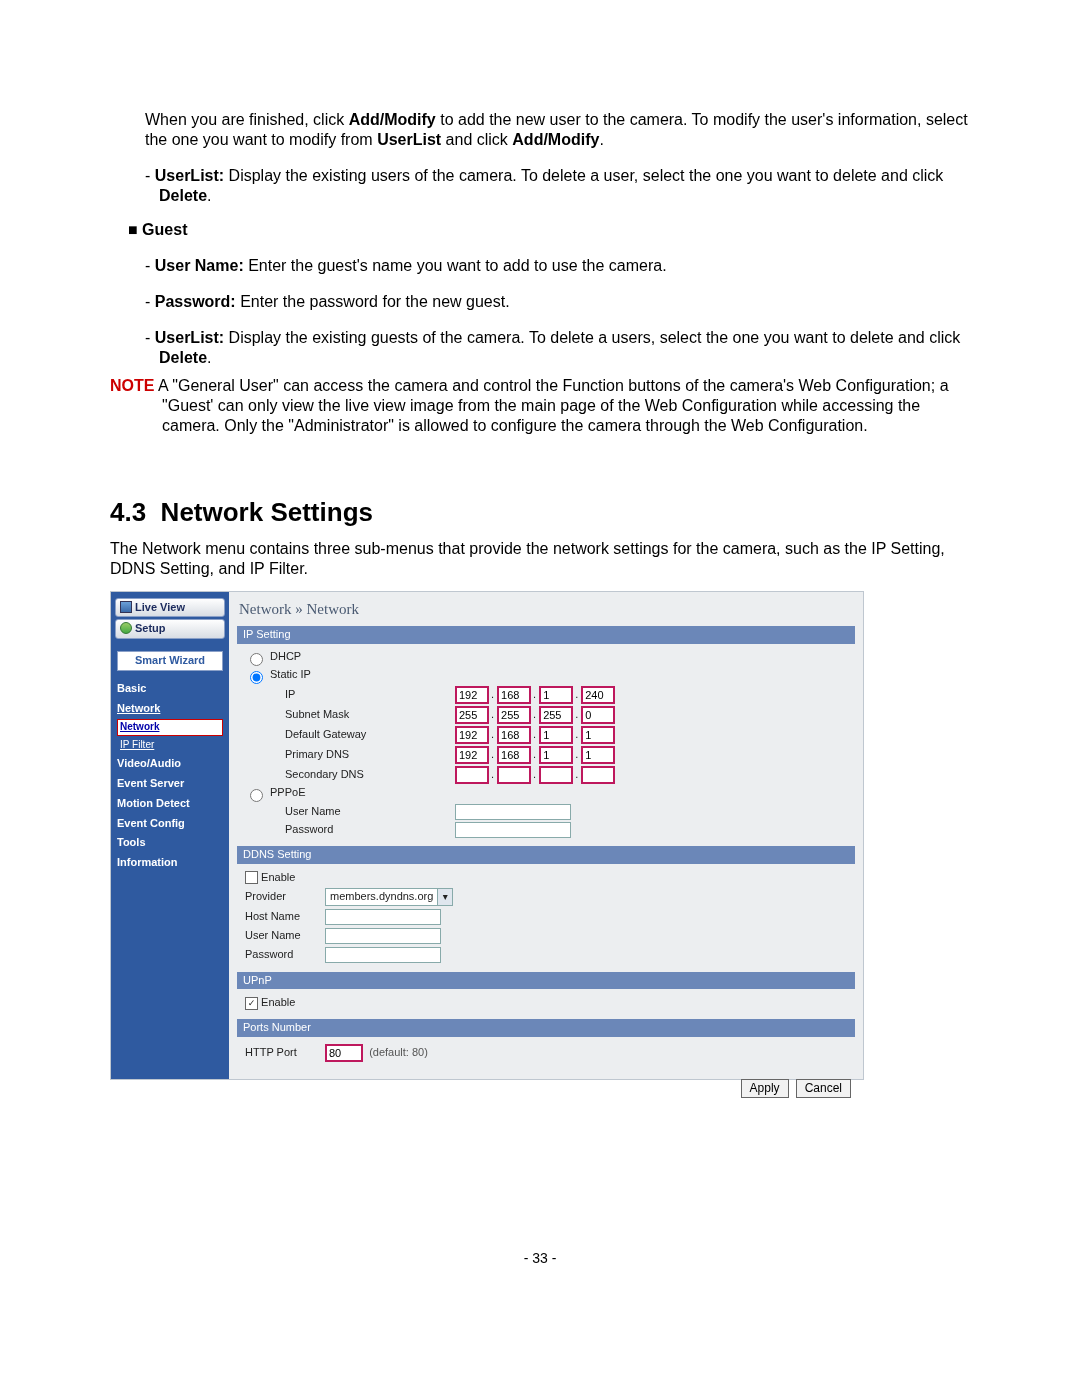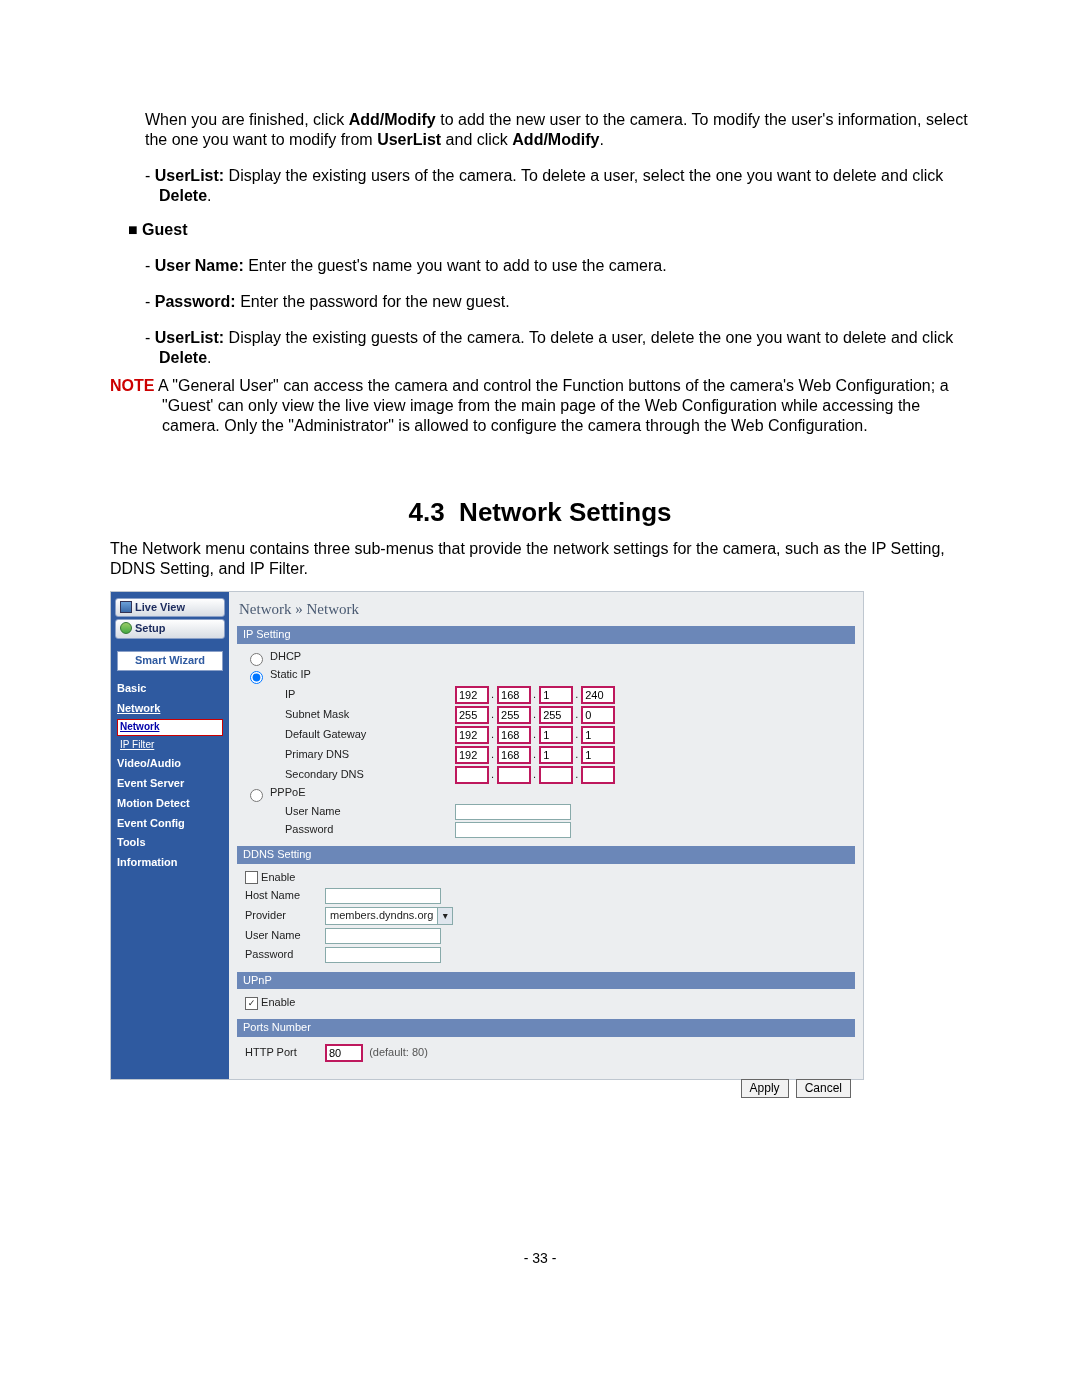--- a/index.html
+++ b/index.html
@@ -14,21 +14,21 @@
     padding: 110px 110px 40px 110px;
     font-size: 16px;
     line-height: 1.25;
   }
   .indent-1 { padding-left: 35px; }
   .dash-item { padding-left: 14px; text-indent: -14px; margin-bottom: 6px; }
   .bullet-head { padding-left: 0; margin: 14px 0 6px 0; font-weight: bold; }
   .bullet-head::before { content: "■ "; }
   .note-word { color: #c00; font-weight: bold; }
   .note-para { padding-left: 52px; text-indent: -52px; margin-top: 8px; }
-  h2.section { font-size: 26px; font-weight: bold; margin: 60px 0 10px 0; text-align: center; }
+  h2.section { font-size: 26px; font-weight: bold; margin: 60px 0 10px 0; }
   .page-num { text-align: center; font-size: 14px; margin-top: 170px; }
 
   
   .ui-shot {
     width: 752px; height: 487px;
     background: #eceef0;
     margin-top: 12px;
     border: 1px solid #bfc7d0;
     font-family: Tahoma, Arial, sans-serif;
     position: relative;
@@ -118,21 +118,21 @@
     <p class="dash-item">
       - <b>UserList:</b><span> Display the existing users of the camera. To delete a user, select the one you want to delete and click </span><b>Delete</b><span>.</span>
     </p>
   </div>
 
   <div class="bullet-head" style="padding-left:18px;"><span>Guest</span></div>
   <div class="indent-1">
     <p class="dash-item">- <b>User Name:</b><span> Enter the guest's name you want to add to use the camera.</span></p>
     <p class="dash-item">- <b>Password:</b><span> Enter the password for the new guest.</span></p>
     <p class="dash-item">
-      - <b>UserList:</b><span> Display the existing guests of the camera. To delete a user, delete the one you want to delete and click </span><b>Delete</b><span>.</span>
+      - <b>UserList:</b><span> Display the existing guests of the camera. To delete a users, select the one you want to delete and click </span><b>Delete</b><span>.</span>
     </p>
   </div>
 
   <p class="note-para"><span class="note-word">NOTE</span><span> A "General User" can access the camera and control the Function buttons of the camera's Web Configuration; a "Guest' can only view the live view image from the main page of the Web Configuration while accessing the camera. Only the "Administrator" is allowed to configure the camera through the Web Configuration.</span></p>
 
   <h2 class="section"><span>4.3</span>&nbsp;&nbsp;<span>Network Settings</span></h2>
   <p style="margin:0 0 8px 0;">The Network menu contains three sub-menus that provide the network settings for the camera, such as the IP Setting, DDNS Setting, and IP Filter.</p>
 
   <div class="ui-shot">
     <div class="ui-sidebar">
@@ -239,31 +239,31 @@
             <span class="flabel">Password</span>
             <span style="width:50px"></span>
             <input class="ui-text" style="">
           </div>
       </div>
 
       <div class="ui-section-bar">DDNS Setting</div>
       <div class="ui-form-area">
         <div class="ddns-row"><span class="ui-check"></span>&nbsp;<span>Enable</span></div>
         <div class="ddns-row">
-            <span class="flabel">Host Name</span>
-            <input class="ui-text" style="">
-          </div>
-        <div class="ddns-row">
             <span class="flabel">Provider</span>
           <span class="ui-select">
               <span class="val">members.dyndns.org</span>
               <span class="arrow">▾</span>
             </span>
         </div>
         <div class="ddns-row">
+            <span class="flabel">Host Name</span>
+            <input class="ui-text" style="">
+          </div>
+        <div class="ddns-row">
             <span class="flabel">User Name</span>
             <input class="ui-text" style="">
           </div>
         <div class="ddns-row">
             <span class="flabel">Password</span>
             <input class="ui-text" style="">
           </div>
       </div>
 
       <div class="ui-section-bar">UPnP</div>

